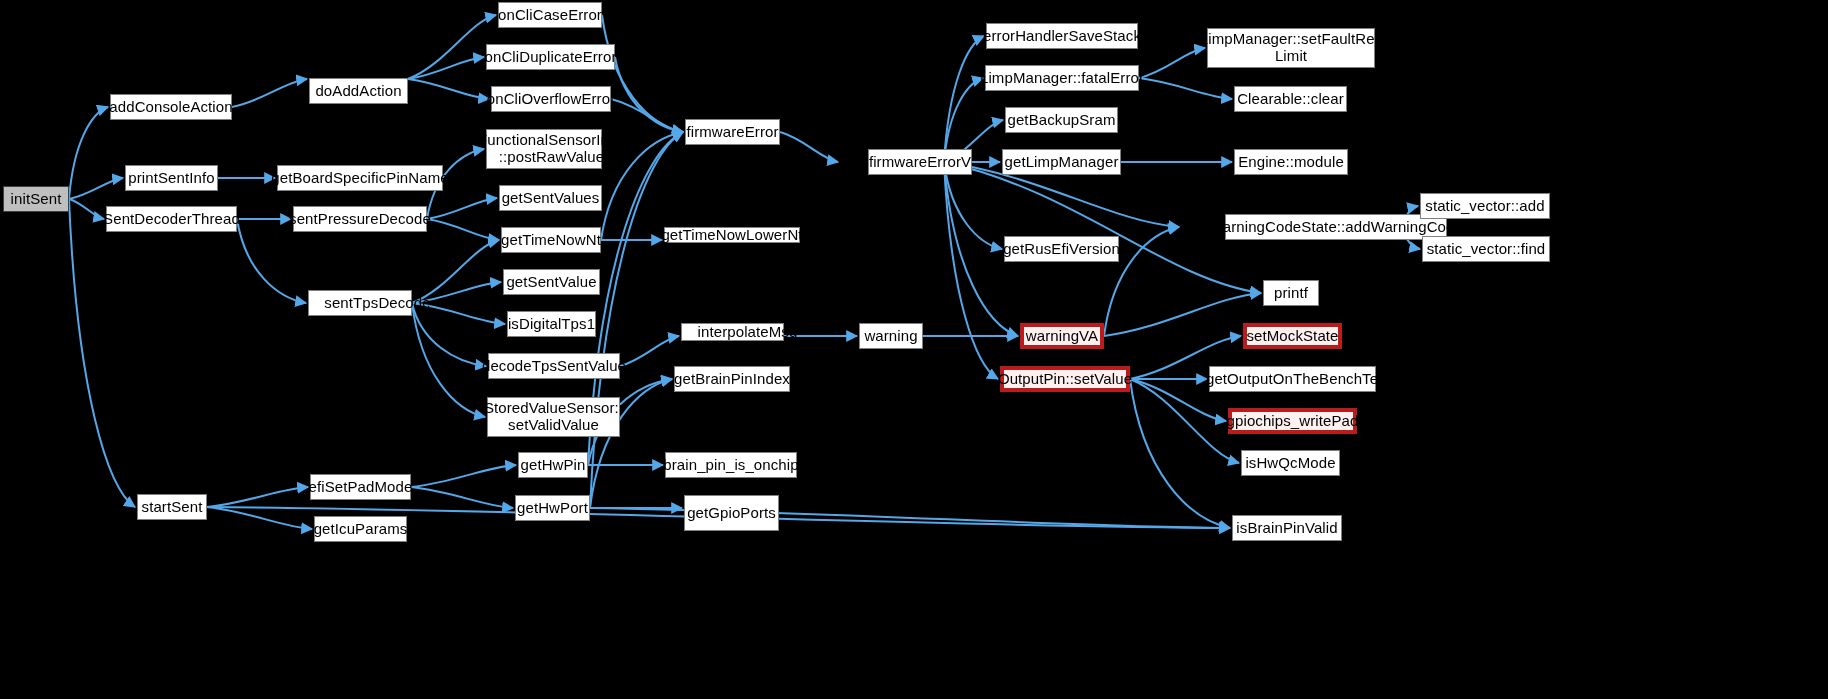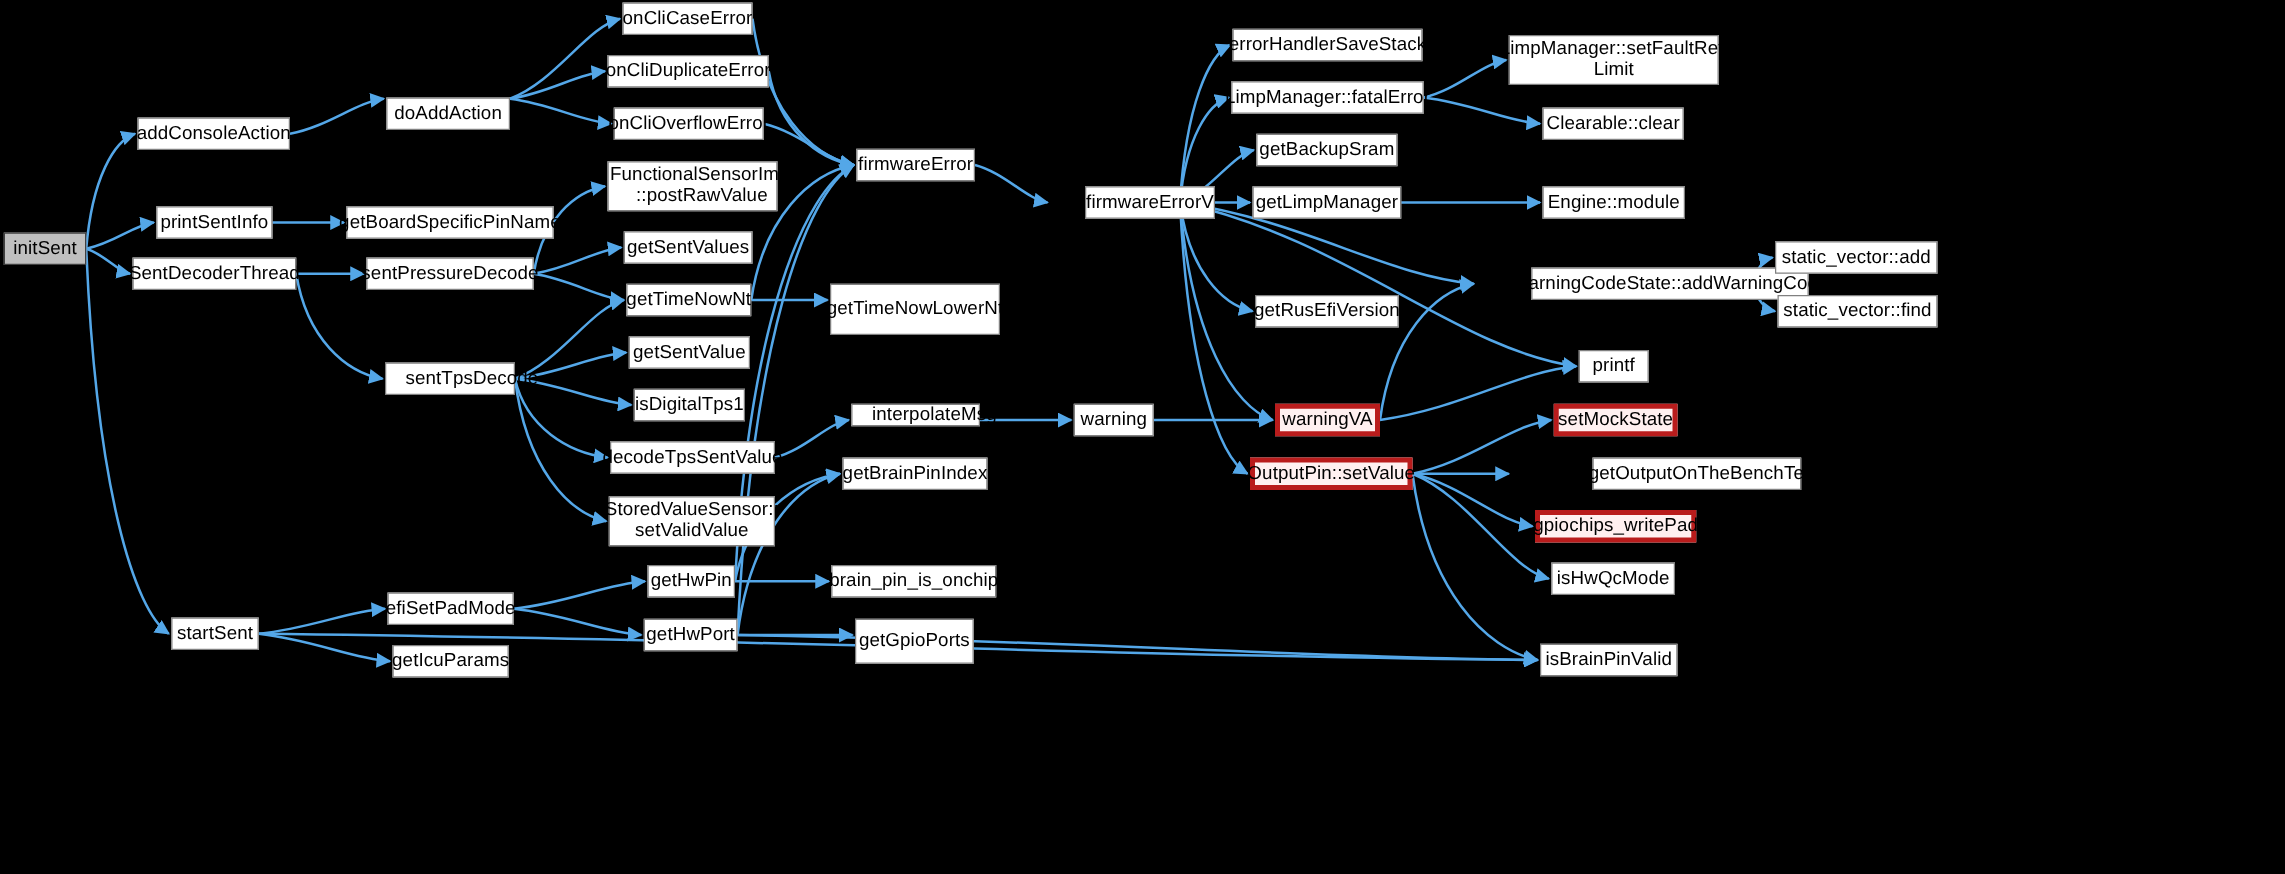--- a/index.html
+++ b/index.html
@@ -131,53 +131,53 @@
       <div class="node" style="left: 137px; top: 494px; width: 70px; height: 26px;">startSent</div>
       <div class="node" style="left: 309px; top: 66px; width: 99px; height: 26px; margin-top: 12px;">doAddAction</div>
       <div class="node" style="left: 277px; top: 165px; width: 166px; height: 26px;">getBoardSpecificPinName</div>
       <div class="node" style="left: 293px; top: 206px; width: 134px; height: 26px;">sentPressureDecode</div>
       <div class="node" style="left: 308px; top: 290px; width: 104px; height: 26px; padding-left: 40px;">sentTpsDecode</div>
       <div class="node" style="left: 310px; top: 474px; width: 101px; height: 26px;">efiSetPadMode</div>
       <div class="node" style="left: 314px; top: 516px; width: 93px; height: 26px;">getIcuParams</div>
       <div class="node" style="left: 498px; top: 2px; width: 104px; height: 26px;">onCliCaseError</div>
       <div class="node" style="left: 486px; top: 44px; width: 129px; height: 26px;">onCliDuplicateError</div>
       <div class="node" style="left: 491px; top: 86px; width: 120px; height: 26px;">onCliOverflowError</div>
-      <div class="node" style="left: 486px; top: 129px; width: 136px; height: 40px; padding-left: 20px;">FunctionalSensorImpl
+      <div class="node" style="left: 486px; top: 129px; width: 116px; height: 40px; padding-left: 20px;">FunctionalSensorImpl
 ::postRawValue</div>
       <div class="node" style="left: 499px; top: 185px; width: 103px; height: 26px;">getSentValues</div>
       <div class="node" style="left: 501px; top: 227px; width: 100px; height: 26px;">getTimeNowNt</div>
       <div class="node" style="left: 503px; top: 269px; width: 97px; height: 26px;">getSentValue</div>
       <div class="node" style="left: 507px; top: 311px; width: 89px; height: 26px;">isDigitalTps1</div>
       <div class="node" style="left: 488px; top: 353px; width: 132px; height: 26px;">decodeTpsSentValue</div>
       <div class="node" style="left: 487px; top: 397px; width: 133px; height: 40px;">StoredValueSensor::
 setValidValue</div>
       <div class="node" style="left: 518px; top: 452px; width: 70px; height: 26px;">getHwPin</div>
       <div class="node" style="left: 515px; top: 495px; width: 75px; height: 26px;">getHwPort</div>
       <div class="node" style="left: 685px; top: 119px; width: 95px; height: 26px;">firmwareError</div>
-      <div class="node" style="left: 664px; top: 227px; width: 136px; height: 41px;">getTimeNowLowerNt</div>
+      <div class="node" style="left: 664px; top: 227px; width: 136px; height: 16px;">getTimeNowLowerNt</div>
       <div class="node" style="left: 681px; top: 323px; width: 103px; height: 18px; padding-left: 35px;">interpolateMsg</div>
       <div class="node" style="left: 674px; top: 366px; width: 116px; height: 26px;">getBrainPinIndex</div>
       <div class="node" style="left: 665px; top: 452px; width: 132px; height: 26px;">brain_pin_is_onchip</div>
       <div class="node" style="left: 684px; top: 495px; width: 95px; height: 36px;">getGpioPorts</div>
       <div class="node" style="left: 840px; top: 149px; width: 104px; height: 26px; margin-left: 28px;">firmwareErrorV</div>
       <div class="node" style="left: 859px; top: 323px; width: 64px; height: 26px;">warning</div>
       <div class="node" style="left: 986px; top: 23px; width: 152px; height: 26px;">errorHandlerSaveStack</div>
       <div class="node" style="left: 985px; top: 65px; width: 154px; height: 26px;">LimpManager::fatalError</div>
       <div class="node" style="left: 1005px; top: 107px; width: 113px; height: 26px;">getBackupSram</div>
       <div class="node" style="left: 1002px; top: 149px; width: 119px; height: 26px;">getLimpManager</div>
       <div class="node" style="left: 1004px; top: 236px; width: 115px; height: 26px;">getRusEfiVersion</div>
       <div class="node highlight" style="left: 1020px; top: 323px; width: 84px; height: 26px;">warningVA</div>
       <div class="node highlight" style="left: 1000px; top: 366px; width: 130px; height: 26px;">OutputPin::setValue</div>
       <div class="node" style="left: 1207px; top: 28px; width: 168px; height: 40px;">LimpManager::setFaultRev
 Limit</div>
       <div class="node" style="left: 1234px; top: 86px; width: 113px; height: 26px;">Clearable::clear</div>
       <div class="node" style="left: 1234px; top: 149px; width: 114px; height: 26px;">Engine::module</div>
       <div class="node" style="left: 1181px; top: 214px; width: 222px; height: 26px; margin-left: 44px;">WarningCodeState::addWarningCode</div>
       <div class="node" style="left: 1263px; top: 280px; width: 56px; height: 26px;">printf</div>
       <div class="node highlight" style="left: 1243px; top: 323px; width: 99px; height: 26px;">setMockState</div>
-      <div class="node" style="left: 1274px; top: 366px; width: 167px; height: 26px; padding-left: 16px;">getOutputOnTheBenchTest</div>
+      <div class="node" style="left: 1209px; top: 366px; width: 167px; height: 26px; padding-left: 16px;">getOutputOnTheBenchTest</div>
       <div class="node highlight" style="left: 1228px; top: 408px; width: 129px; height: 26px;">gpiochips_writePad</div>
       <div class="node" style="left: 1241px; top: 450px; width: 99px; height: 26px;">isHwQcMode</div>
       <div class="node" style="left: 1232px; top: 515px; width: 110px; height: 26px;">isBrainPinValid</div>
       <div class="node" style="left: 1420px; top: 193px; width: 130px; height: 26px;">static_vector::add</div>
       <div class="node" style="left: 1422px; top: 236px; width: 128px; height: 26px;">static_vector::find</div>
     </div>
 </div>
 
 </body></html>

